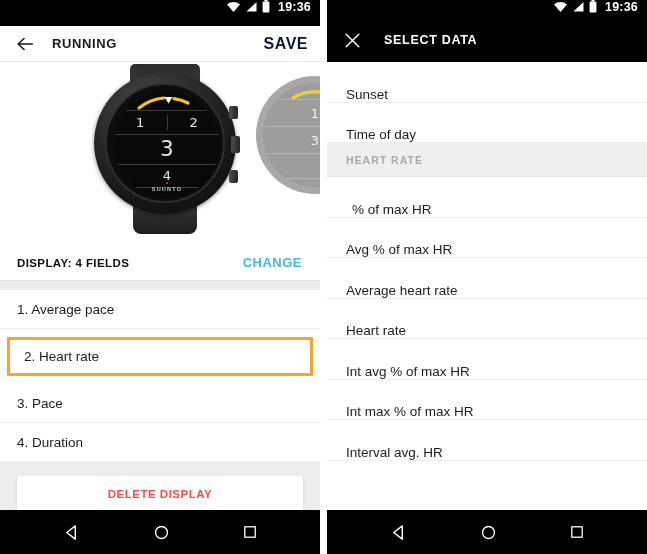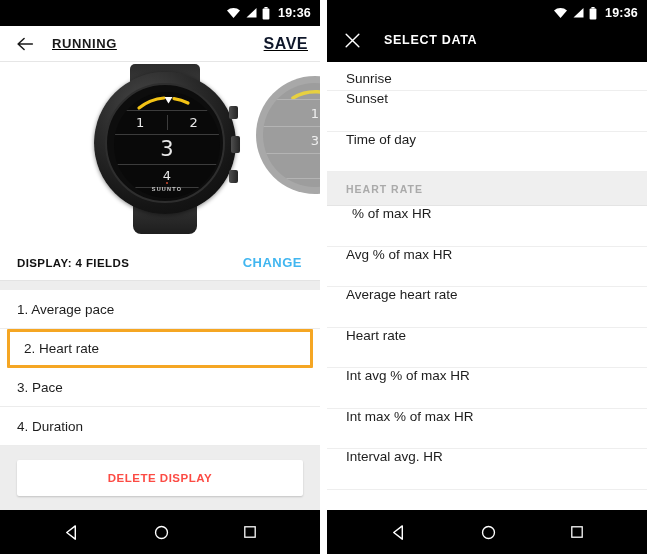--- a/index.html
+++ b/index.html
@@ -26,21 +26,21 @@
     flex: 0 0 320px;
   }
   .phone.left { margin-left: 0; }
   .phone.right { margin-left: 0; }
 
   
   .statusbar {
     height: 26px;
     background: #000000;
     display: flex;
-    align-items: center;
+    align-items: flex-start;
     justify-content: flex-end;
     padding-right: 9px;
     gap: 5px;
   }
   .sb-icons { display: flex; align-items: center; gap: 4px; }
   .ic-wifi { display:block; }
   .ic-signal { display:block; }
   .ic-batt { display:block; }
   .sb-time {
     color: #ffffff;
@@ -51,21 +51,20 @@
   }
 
   
   .appbar-light {
     height: 36px;
     background: #ffffff;
     display: flex;
     align-items: center;
     padding: 0 12px 0 14px;
     border-bottom: 1px solid #e6e6e6;
-    text-decoration: underline;
   }
   .back-arrow { width: 22px; height: 22px; flex: 0 0 22px; cursor: pointer; }
   .appbar-title {
     font-size: 13px;
     font-weight: bold;
     color: #1a1a1a;
     letter-spacing: .6px;
     margin-left: 16px;
     flex: 1;
   }
@@ -215,21 +214,21 @@
     font-size: 13.5px;
     color: #1d1d1d;
     border-bottom: 1px solid #ececec;
     background: #ffffff;
     cursor: pointer;
   }
   .field-item.selected {
     border: 3px solid #f5a623;
     height: 39px;
     padding-left: 14px;
-    margin: 0 7px;
+    margin: 8px 7px;
     border-radius: 1px;
   }
   .field-wrap-sel { background:#ffffff; }
 
   
   .delete-zone {
     background: #ededed;
     padding: 14px 17px 0 17px;
     height: 64px;
   }
@@ -259,21 +258,21 @@
   .close-x { width: 19px; height: 19px; flex: 0 0 19px; cursor: pointer; }
   .appbar-title-dark {
     font-size: 12.5px; font-weight: bold; color: #ffffff;
     letter-spacing: .7px; margin-left: 22px;
   }
 
   
   .data-list { background: #ffffff; }
   .data-item {
     height: 40.5px;
-    display: flex; align-items: flex-start;
+    display: flex; align-items: flex-end;
     padding-left: 19px;
     font-size: 13.5px;
     color: #1d1d1d;
     border-bottom: 1px solid #eeeeee;
     cursor: pointer;
   }
   .data-item.clipped { height: 29px; align-items: flex-end; padding-bottom: 4px; }
   .data-item.indented { padding-left: 25px; }
   .section-head {
     height: 34px;
@@ -452,23 +451,20 @@
 
     <div class="appbar-dark">
       <svg class="close-x" viewBox="0 0 24 24">
           <path d="M4 4 L20 20 M20 4 L4 20" stroke="#ffffff" stroke-width="1.8" stroke-linecap="round"></path>
         </svg>
       <span class="appbar-title-dark">SELECT DATA</span>
     </div>
 
     <div class="right-scroll">
       <div class="data-list">
-        <div class="data-item clipped">
-          <span>Sunrise</span>
-        </div>
         <div class="data-item">
           <span>Sunset</span>
         </div>
         <div class="data-item">
           <span>Time of day</span>
         </div>
         <div class="section-head">
           <span>HEART RATE</span>
         </div>
         <div class="data-item indented">

